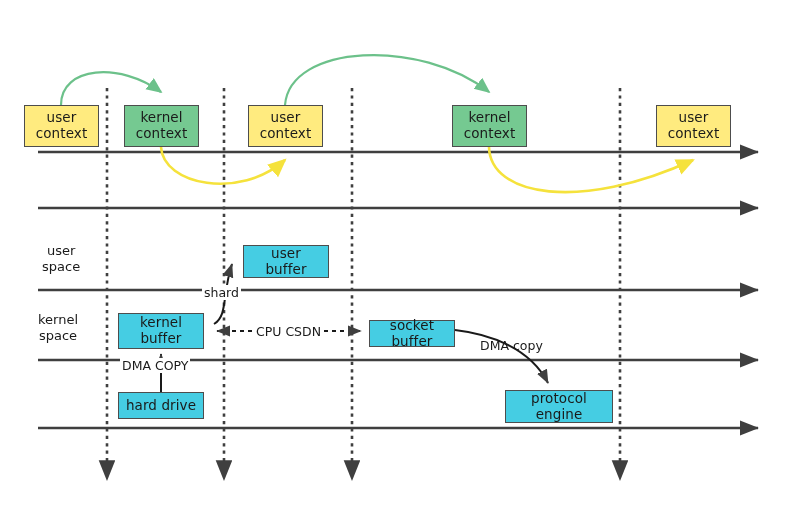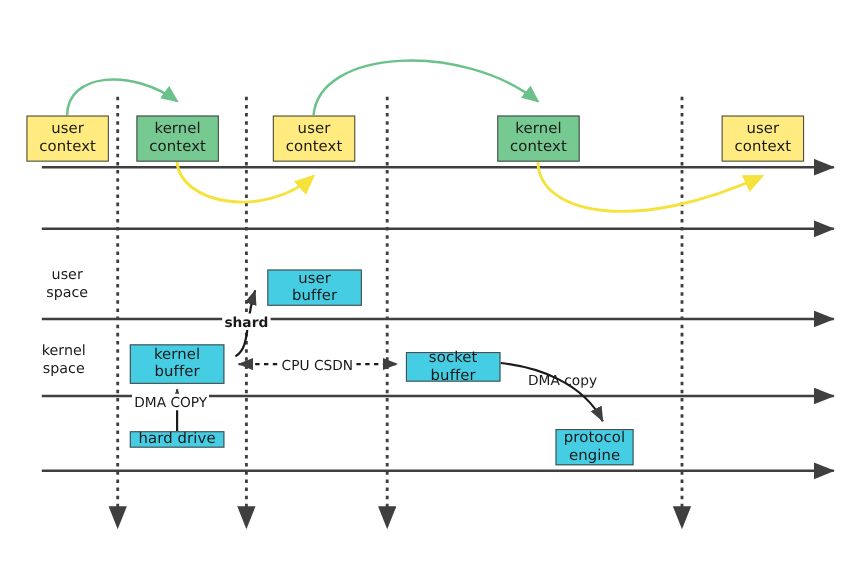--- a/index.html
+++ b/index.html
@@ -147,32 +147,32 @@
 buffer</span>
   </div>
   <div class="node node-buffer" style="left:118px; top:313px; width:86px; height:36px;">
     <span style="white-space:pre-line;">kernel
 buffer</span>
   </div>
   <div class="node node-buffer" style="left:369px; top:320px; width:86px; height:27px;">
     <span style="white-space:pre-line;">socket
 buffer</span>
   </div>
-  <div class="node node-buffer" style="left:118px; top:392px; width:86px; height:15px;">
+  <div class="node node-buffer" style="left:118px; top:392px; width:86px; height:27px;">
     <span style="white-space:pre-line;">hard drive</span>
   </div>
-  <div class="node node-buffer" style="left:505px; top:390px; width:71px; height:33px;">
+  <div class="node node-buffer" style="left:505px; top:390px; width:108px; height:33px;">
     <span style="white-space:pre-line;">protocol
 engine</span>
   </div>
 
   <div class="lbl" style="left:42px; top:243px; white-space:pre-line;">user
 space</div>
   <div class="lbl" style="left:38px; top:312px; white-space:pre-line;">kernel
 space</div>
 
-  <div class="edge-lbl" style="left:202px; top:285px;font-weight:bold;">shard</div>
+  <div class="edge-lbl" style="left:202px; top:285px;">shard</div>
   <div class="edge-lbl" style="left:254px; top:324px;">CPU CSDN</div>
   <div class="edge-lbl" style="left:120px; top:358px;">DMA COPY</div>
   <div class="edge-lbl" style="left:478px; top:338px; background:transparent;">DMA copy</div>
 
 
 </div>
 
 </body></html>

